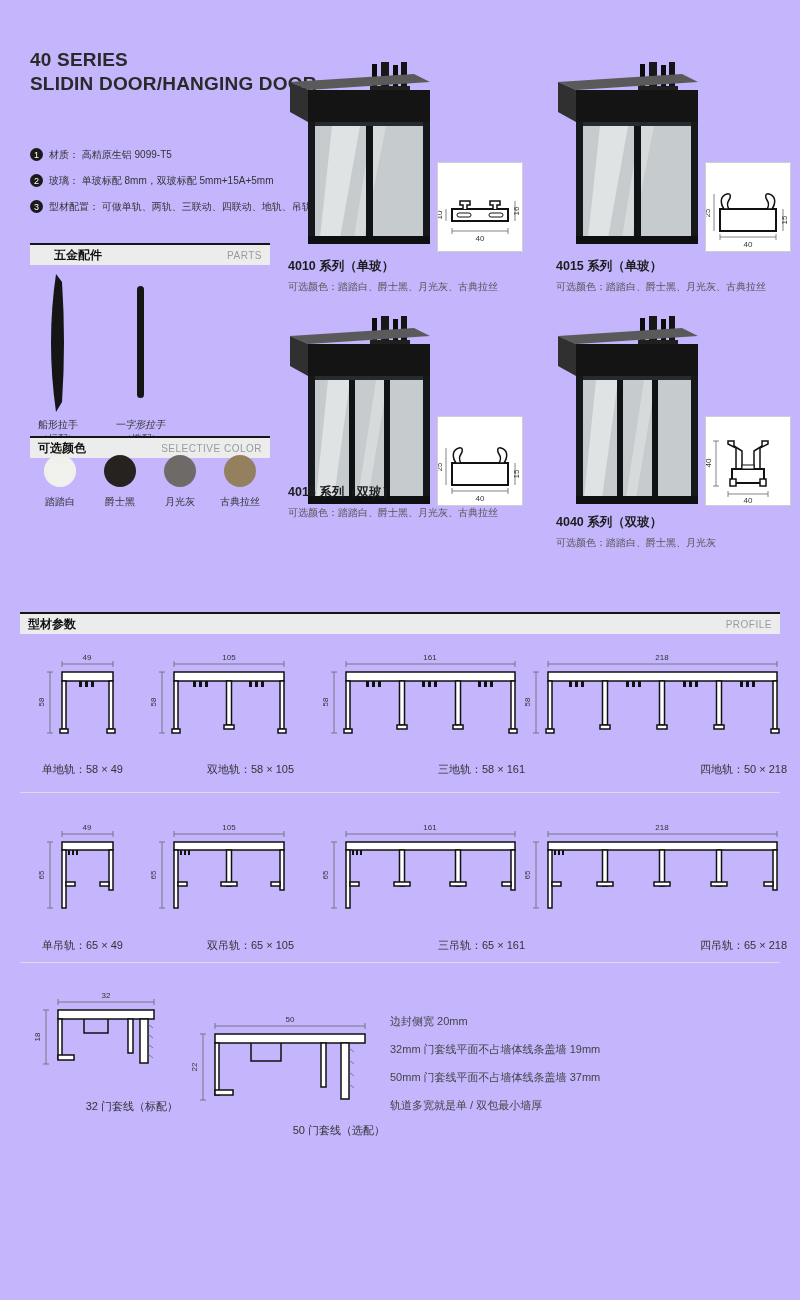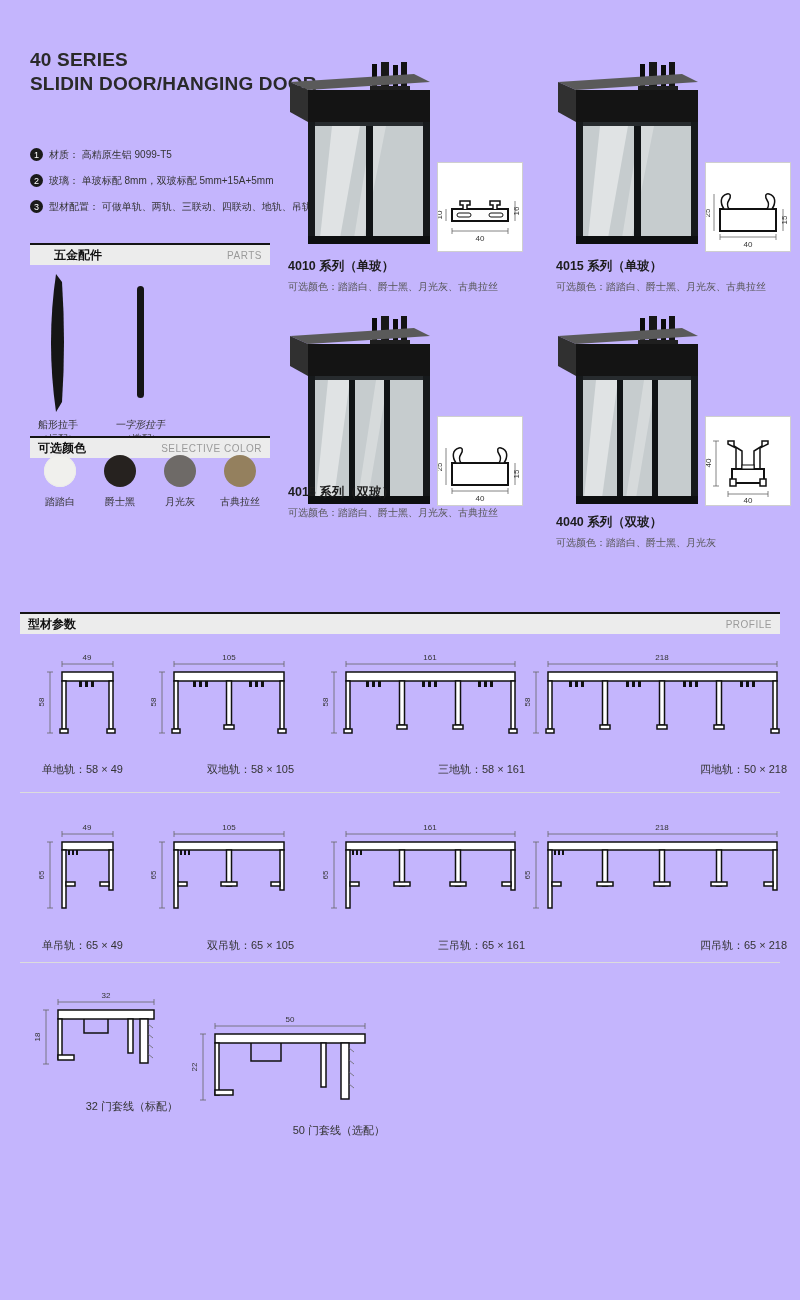--- a/index.html
+++ b/index.html
@@ -565,14 +565,20 @@
       <rect x="136" y="29" width="5" height="44" class="pf"></rect>
       <rect x="156" y="29" width="8" height="56" class="pf"></rect>
       <line x1="164" y1="34" x2="169" y2="38" class="dim"></line>
         <line x1="164" y1="46" x2="169" y2="50" class="dim"></line>
         <line x1="164" y1="58" x2="169" y2="62" class="dim"></line>
         <line x1="164" y1="70" x2="169" y2="74" class="dim"></line>
     </svg>
     <div class="trk-label">50 门套线（选配）</div>
   </div>
 
+  <div class="abs" style="left:390px;top:1014px;">
+    <div class="note-line">边封侧宽 20mm</div>
+    <div class="note-line">32mm 门套线平面不占墙体线条盖墙 19mm</div>
+    <div class="note-line">50mm 门套线平面不占墙体线条盖墙 37mm</div>
+    <div class="note-line">轨道多宽就是单 / 双包最小墙厚</div>
+  </div>
 
 </div>
 
 </body></html>

